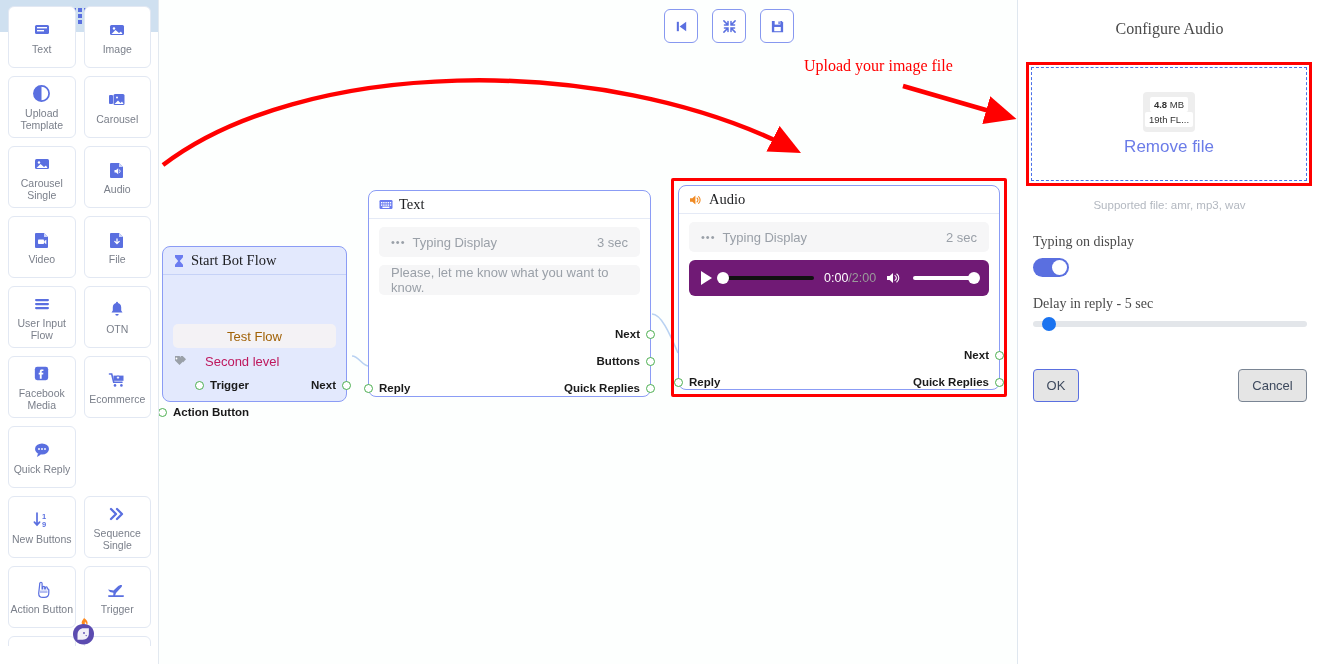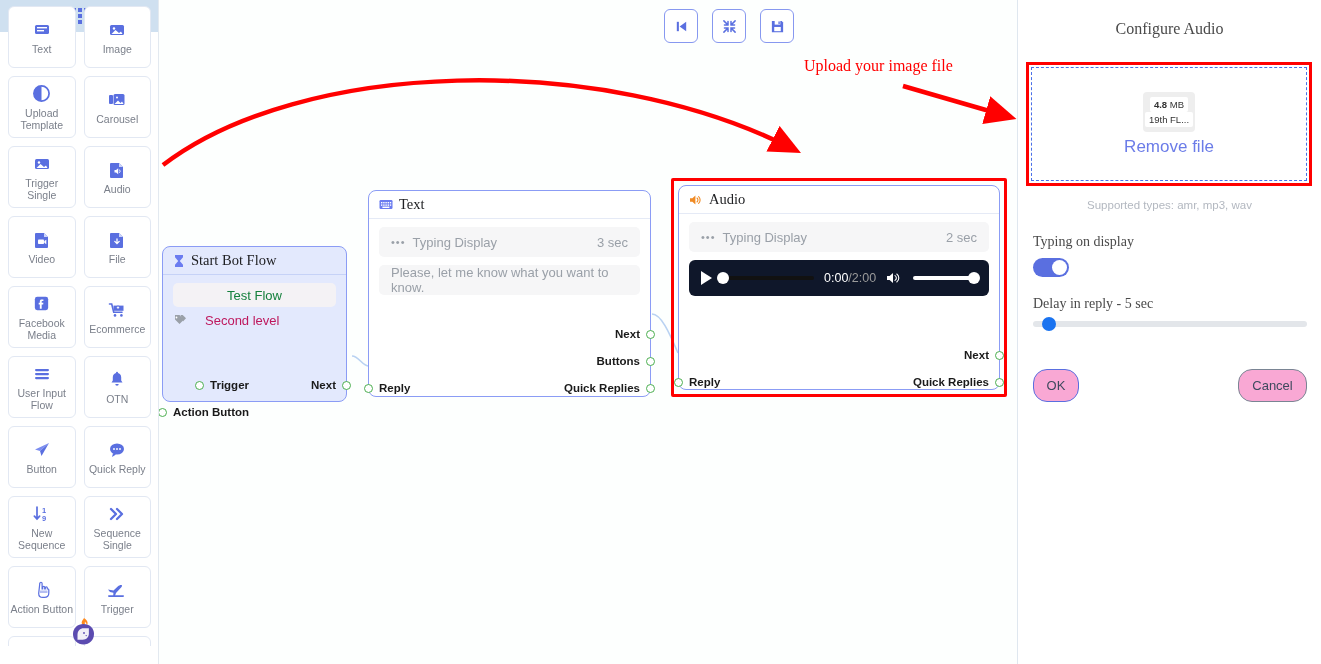--- a/index.html
+++ b/index.html
@@ -138,41 +138,41 @@
 
   
   #node-start {
     left: 3px; top: 246px; width: 185px; height: 156px;
     background: #e3e9fd;
   }
   #node-start .node-head { border-bottom: 1px solid #c6d2f7; }
   #node-start .test-flow {
     background: #f4f2f5; border-radius: 5px; height: 24px;
     display: flex; align-items: center; justify-content: center;
-    color: #15803d; font-size: 13px; margin-bottom: 6px;
+    color: #a16207; font-size: 13px; margin-bottom: 6px; margin-top: 41px;
   }
   #node-start .second-level {
     display: flex; align-items: center; gap: 18px;
     color: #be185d; font-size: 13px; margin-bottom: 10px;
   }
 
   
   #node-text { left: 209px; top: 190px; width: 283px; height: 207px; }
   
   #node-audio { left: 519px; top: 185px; width: 322px; height: 205px; }
   #audio-highlight {
     position: absolute; left: 512px; top: 178px;
     width: 336px; height: 219px;
     border: 3px solid #ff0000; border-radius: 2px;
     pointer-events: none;
   }
 
   .audio-player {
     width: 100%; height: 36px;
-    background: #0f172a; border-radius: 6px;
+    background: #701a75; border-radius: 6px;
     display: flex; align-items: center; gap: 10px;
     padding: 0 12px; margin-bottom: 6px;
   }
   .ap-play { width: 0; height: 0; border-left: 11px solid #fff;
              border-top: 7px solid transparent; border-bottom: 7px solid transparent; }
   .ap-seek { position: relative; width: 92px; height: 4px; background: #111; border-radius: 2px; }
   .ap-seek .knob { position: absolute; left: -5px; top: -4px; width: 12px; height: 12px;
                    border-radius: 50%; background: #fff; }
   .ap-time { font-size: 12.5px; color: #ffffff; white-space: nowrap; }
   .ap-time .total { color: #9a9a9a; }
@@ -254,22 +254,22 @@
     position: absolute; left: 15px; top: 321px;
     width: 274px; height: 6px; border-radius: 3px; background: #e3e6ea;
     cursor: pointer;
   }
   #slider .knob {
     position: absolute; left: 9px; top: -4px;
     width: 14px; height: 14px; border-radius: 50%; background: #1a73f0;
   }
   .pbtn {
     position: absolute; top: 369px;
-    height: 33px; border-radius: 14px;
-    background: #f9a8d4;
+    height: 33px; border-radius: 4px;
+    background: #e5e5e5;
     display: flex; align-items: center; justify-content: center;
     font-size: 13px; cursor: pointer;
   }
   #btn-ok { left: 15px; width: 46px; border: 1px solid #5a6fe0; color: #3e4a5e; }
   #btn-cancel { left: 220px; width: 69px; border: 1px solid #7a8594; color: #3e4a5e; }
 </style>
 </head>
 <body>
 
 <div id="root">
@@ -339,21 +339,21 @@
 
       <div class="pal-row">
         <div class="pal-card">
           <span class="ico">
             <svg width="20" height="20" viewBox="0 0 20 20">
                 <rect x="3" y="5" width="14" height="10" rx="1.5" fill="#5a6fe0"></rect>
                 <circle cx="7" cy="8.5" r="1.2" fill="#fff"></circle>
                 <path d="M4.5 14 L8.5 10 L12 13 L14 11.5 L15.5 14 Z" fill="#fff"></path>
               </svg>
           </span>
-          <span class="lbl">Trigger Single</span>
+          <span class="lbl">Carousel Single</span>
         </div>
         <div class="pal-card">
           <span class="ico">
             <svg width="18" height="20" viewBox="0 0 18 20">
                 <path d="M3 3 h8 l4 4 v10 a1 1 0 0 1 -1 1 h-11 a1 1 0 0 1 -1 -1 v-13 a1 1 0 0 1 1 -1 z" fill="#5a6fe0"></path>
                 <path d="M11 3 v4 h4 z" fill="#cdd6fb"></path>
                 <path d="M6.5 10 h1.6 l2.1 -1.8 v6 l-2.1 -1.8 h-1.6 z" fill="#fff"></path>
                 <path d="M11.4 9.6 a2.3 2.3 0 0 1 0 3.2" stroke="#fff" stroke-width="0.9" fill="none"></path>
               </svg>
           </span>
@@ -375,20 +375,43 @@
         </div>
         <div class="pal-card">
           <span class="ico">
             <svg width="18" height="20" viewBox="0 0 18 20">
                 <path d="M3 3 h8 l4 4 v10 a1 1 0 0 1 -1 1 h-11 a1 1 0 0 1 -1 -1 v-13 a1 1 0 0 1 1 -1 z" fill="#5a6fe0"></path>
                 <path d="M11 3 v4 h4 z" fill="#cdd6fb"></path>
                 <path d="M9 9 v4 M6.8 11.4 L9 13.6 L11.2 11.4" stroke="#fff" stroke-width="1.3" fill="none" stroke-linecap="round"></path>
               </svg>
           </span>
           <span class="lbl">File</span>
+        </div>
+      </div>
+
+      <div class="pal-row">
+        <div class="pal-card">
+          <span class="ico">
+            <svg width="20" height="16" viewBox="0 0 20 16">
+                <rect x="3" y="3" width="14" height="2.2" rx="1.1" fill="#5a6fe0"></rect>
+                <rect x="3" y="7" width="14" height="2.2" rx="1.1" fill="#5a6fe0"></rect>
+                <rect x="3" y="11" width="14" height="2.2" rx="1.1" fill="#5a6fe0"></rect>
+              </svg>
+          </span>
+          <span class="lbl">User Input Flow</span>
+        </div>
+        <div class="pal-card">
+          <span class="ico">
+            <svg width="18" height="19" viewBox="0 0 18 19">
+                <path d="M9 3 c-2.6 0 -4.2 1.8 -4.2 4.2 v3.2 l-1.3 2.1 h11 l-1.3 -2.1 v-3.2 c0 -2.4 -1.6 -4.2 -4.2 -4.2 z" fill="#5a6fe0"></path>
+                <circle cx="9" cy="2.8" r="1" fill="#5a6fe0"></circle>
+                <path d="M7.3 14 a1.7 1.7 0 0 0 3.4 0 z" fill="#5a6fe0"></path>
+              </svg>
+          </span>
+          <span class="lbl">OTN</span>
         </div>
       </div>
 
       <div class="pal-row">
         <div class="pal-card">
           <span class="ico">
             <svg width="19" height="19" viewBox="0 0 20 20">
                 <rect x="3" y="3" width="14" height="14" rx="2.5" fill="#5a6fe0"></rect>
                 <path d="M12 7.3 h-1.2 c-0.4 0 -0.6 0.25 -0.6 0.7 v1.1 h1.8 l-0.25 1.9 h-1.55 v4.5 h-1.95 v-4.5 h-1.2 v-1.9 h1.2 v-1.35 c0 -1.25 0.75 -1.95 1.95 -1.95 h1.8 z" fill="#fff"></path>
               </svg>
@@ -406,52 +429,20 @@
                 <circle cx="14.4" cy="15.4" r="1.3" fill="#5a6fe0"></circle>
               </svg>
           </span>
           <span class="lbl">Ecommerce</span>
         </div>
       </div>
 
       <div class="pal-row">
         <div class="pal-card">
           <span class="ico">
-            <svg width="20" height="16" viewBox="0 0 20 16">
-                <rect x="3" y="3" width="14" height="2.2" rx="1.1" fill="#5a6fe0"></rect>
-                <rect x="3" y="7" width="14" height="2.2" rx="1.1" fill="#5a6fe0"></rect>
-                <rect x="3" y="11" width="14" height="2.2" rx="1.1" fill="#5a6fe0"></rect>
-              </svg>
-          </span>
-          <span class="lbl">User Input Flow</span>
-        </div>
-        <div class="pal-card">
-          <span class="ico">
-            <svg width="18" height="19" viewBox="0 0 18 19">
-                <path d="M9 3 c-2.6 0 -4.2 1.8 -4.2 4.2 v3.2 l-1.3 2.1 h11 l-1.3 -2.1 v-3.2 c0 -2.4 -1.6 -4.2 -4.2 -4.2 z" fill="#5a6fe0"></path>
-                <circle cx="9" cy="2.8" r="1" fill="#5a6fe0"></circle>
-                <path d="M7.3 14 a1.7 1.7 0 0 0 3.4 0 z" fill="#5a6fe0"></path>
-              </svg>
-          </span>
-          <span class="lbl">OTN</span>
-        </div>
-      </div>
-
-      <div class="pal-row">
-        <div class="pal-card">
-          <span class="ico">
-            <svg width="20" height="19" viewBox="0 0 20 19">
-                <path d="M17 3 L3 9.5 L8 11 L17 3 Z" fill="#7b8df0"></path>
-                <path d="M17 3 L8 11 L9.5 16 L17 3 Z" fill="#5a6fe0"></path>
-              </svg>
-          </span>
-          <span class="lbl">Button</span>
-        </div>
-        <div class="pal-card">
-          <span class="ico">
             <svg width="20" height="18" viewBox="0 0 20 18">
                 <ellipse cx="10" cy="8" rx="7" ry="5.6" fill="#5a6fe0"></ellipse>
                 <path d="M6 12.2 L5 16 L9 13.4 Z" fill="#5a6fe0"></path>
                 <circle cx="7" cy="8" r="0.95" fill="#fff"></circle>
                 <circle cx="10" cy="8" r="0.95" fill="#fff"></circle>
                 <circle cx="13" cy="8" r="0.95" fill="#fff"></circle>
               </svg>
           </span>
           <span class="lbl">Quick Reply</span>
         </div>
@@ -459,21 +450,21 @@
 
       <div class="pal-row">
         <div class="pal-card">
           <span class="ico">
             <svg width="22" height="19" viewBox="0 0 22 19">
                 <path d="M6 3 v12 M3.4 12.2 L6 15 L8.6 12.2" stroke="#5a6fe0" stroke-width="1.7" fill="none" stroke-linecap="round"></path>
                 <text x="11" y="9" font-family="Liberation Sans" font-size="7.5" font-weight="bold" fill="#5a6fe0">1</text>
                 <text x="11" y="17" font-family="Liberation Sans" font-size="7.5" font-weight="bold" fill="#5a6fe0">9</text>
               </svg>
           </span>
-          <span class="lbl">New Sequence</span>
+          <span class="lbl">New Buttons</span>
         </div>
         <div class="pal-card">
           <span class="ico">
             <svg width="22" height="16" viewBox="0 0 22 16">
                 <path d="M5 3 L10 8 L5 13 M11 3 L16 8 L11 13" stroke="#5a6fe0" stroke-width="2.3" fill="none" stroke-linecap="round" stroke-linejoin="round"></path>
               </svg>
           </span>
           <span class="lbl">Sequence Single</span>
         </div>
       </div>
@@ -716,21 +707,21 @@
 
     <div id="dropzone-highlight"></div>
     <div id="dropzone">
       <div class="file-card">
         <span class="file-chip"><b>4.8</b> <span>MB</span></span>
         <span class="file-chip">19th FL...</span>
       </div>
       <div id="remove-file">Remove file</div>
     </div>
 
-    <div id="supported">Supported types: amr, mp3, wav</div>
+    <div id="supported">Supported file: amr, mp3, wav</div>
 
     <div class="field-label" id="lbl-typing">Typing on display</div>
     <div id="toggle">
         <span class="knob"></span>
       </div>
 
     <div class="field-label" id="lbl-delay">Delay in reply  -  5 sec</div>
     <div id="slider">
         <span class="knob"></span>
       </div>

